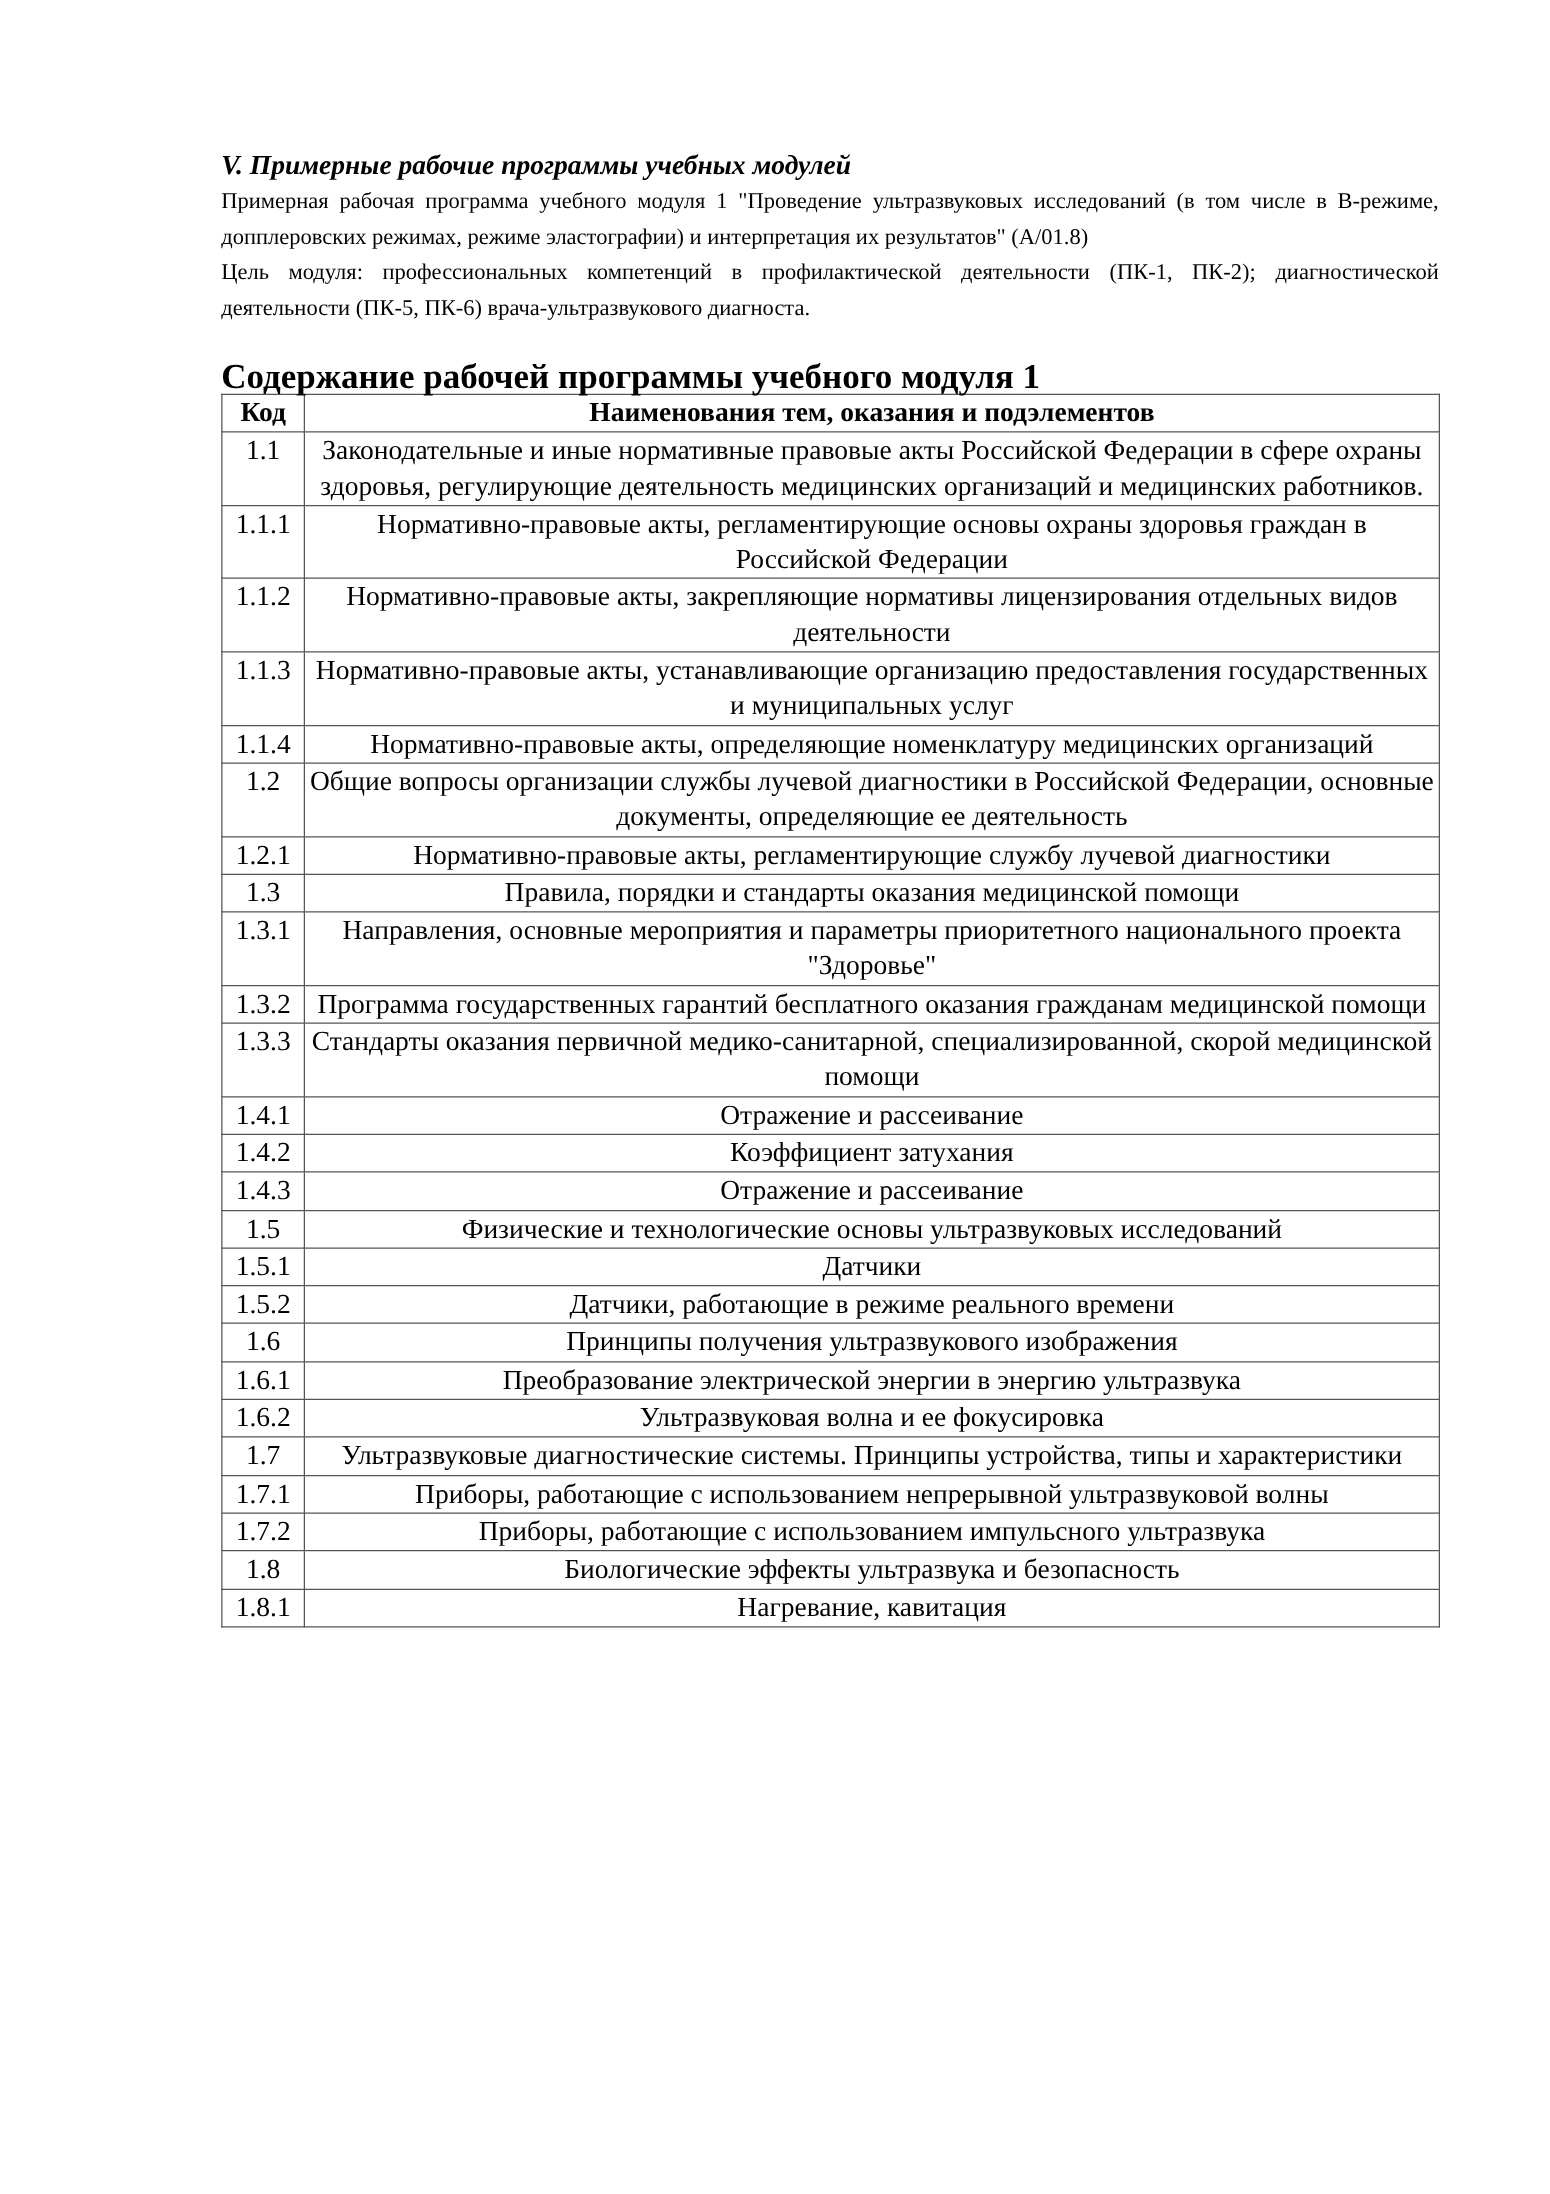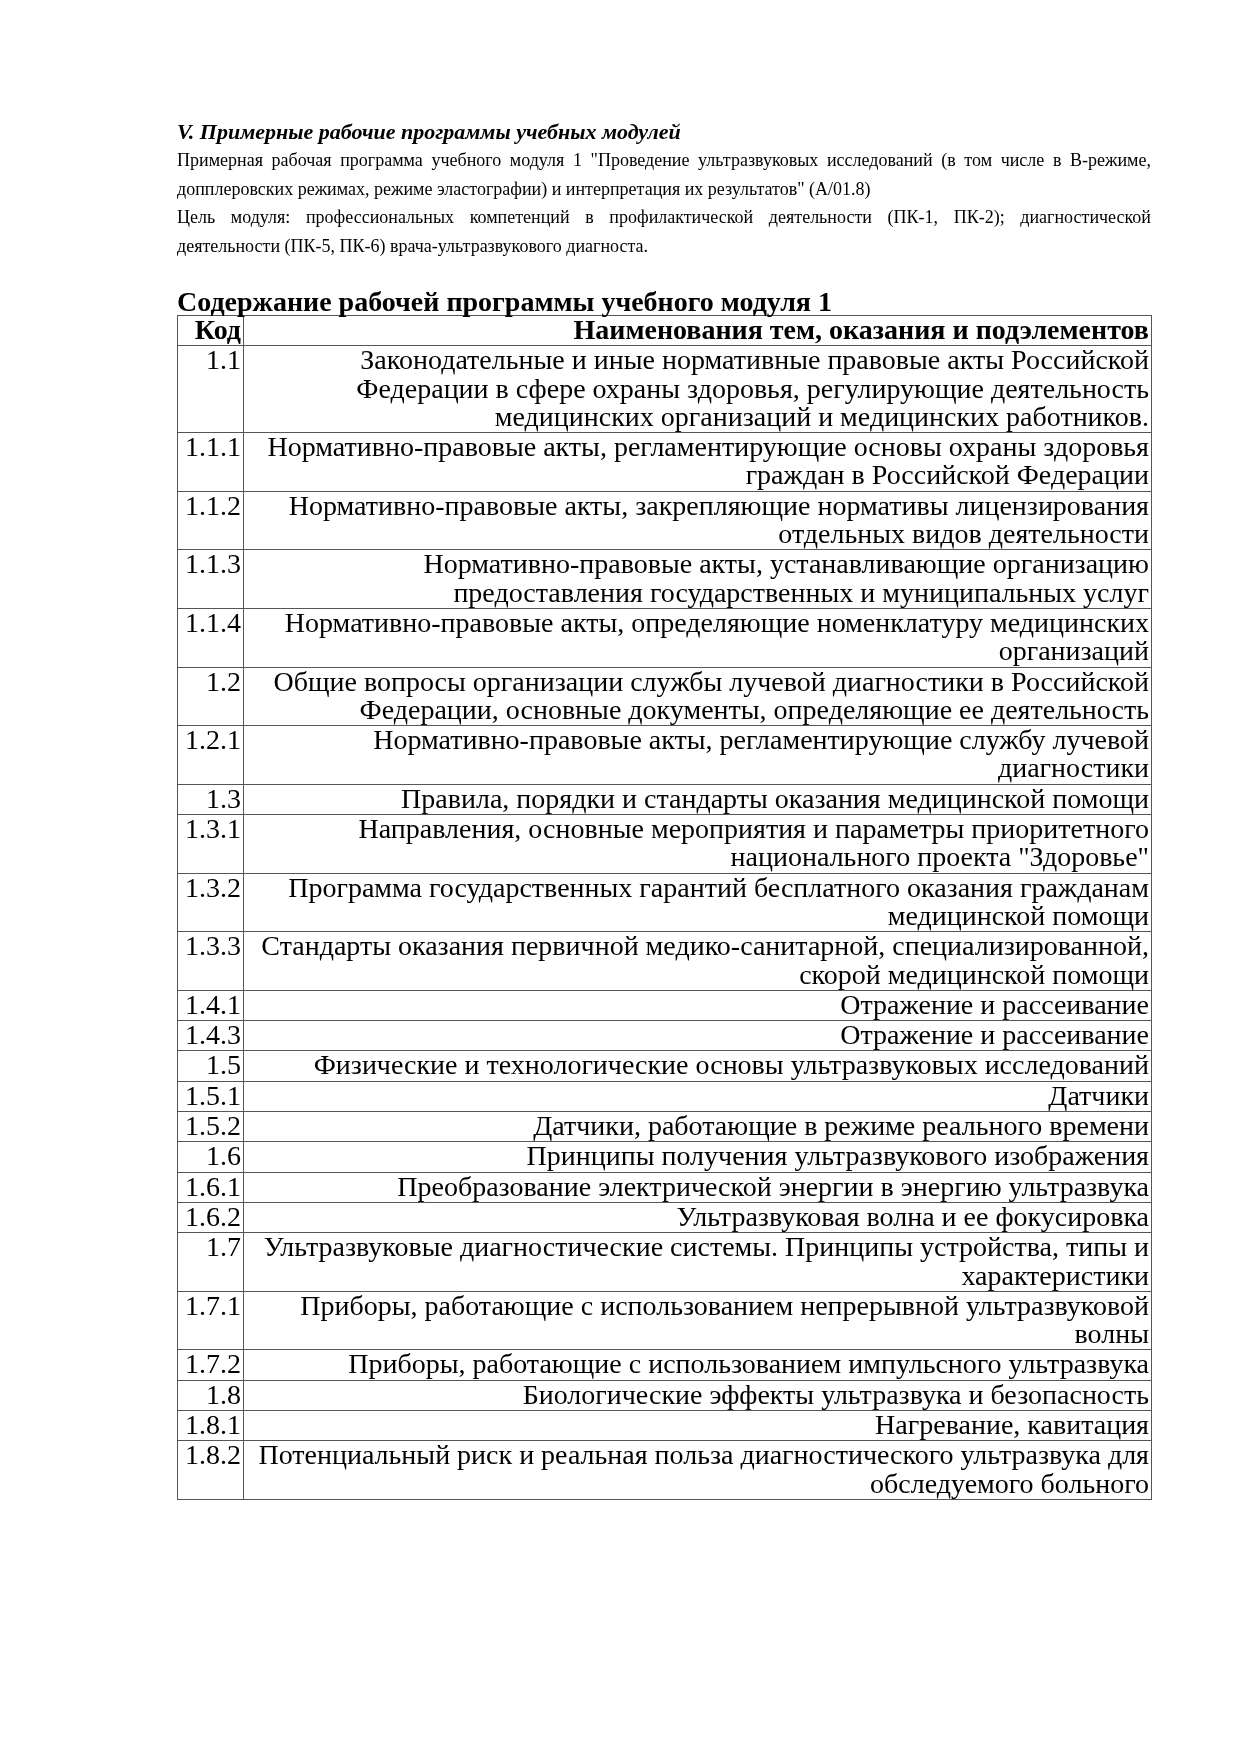--- a/index.html
+++ b/index.html
@@ -5,22 +5,22 @@
   html, body { margin: 0; padding: 0; background: #ffffff; }
   body { width: 1240px; height: 1755px; position: relative; overflow: hidden;
          font-family: "Liberation Serif", "DejaVu Serif", serif; color: #000; }
   .page { position: absolute; left: 177px; top: 118px; width: 974px; }
   .heading { font-weight: bold; font-size: 22px; line-height: 28px; margin: 0; font-style: italic; }
   .para { font-size: 18px; line-height: 28.5px; margin: 0; text-align: justify; text-align-last: left; }
   .spacer { height: 28px; }
   .table-title { font-weight: bold; font-size: 28px; line-height: 27px; margin: 0; }
   table.content { border-collapse: collapse; width: 975px; table-layout: fixed; margin-top: 0; }
   table.content td, table.content th {
-    border: 1.5px solid #555; font-size: 28px; line-height: 28.3px;
-    padding: 0 2px 1px 2px; vertical-align: top; text-align: right;
+    border: 1.5px solid #555; font-size: 22px; line-height: 28.3px;
+    padding: 0 2px 1px 2px; vertical-align: top; text-align: center;
   }
   table.content th { font-weight: bold; }
   col.code-col { width: 66px; }
   col.name-col { width: auto; }
 </style>
 </head>
 <body>
 
 <div class="page">
   <p class="heading">V. Примерные рабочие программы учебных модулей</p>
@@ -82,20 +82,24 @@
         </tr>
         <tr>
           <td>1.3.3</td>
           <td>Стандарты оказания первичной медико-санитарной, специализированной, скорой медицинской помощи</td>
         </tr>
         <tr>
           <td>1.4.1</td>
           <td>Отражение и рассеивание</td>
         </tr>
         <tr>
+          <td>1.4.2</td>
+          <td>Коэффициент затухания</td>
+        </tr>
+        <tr>
           <td>1.4.3</td>
           <td>Отражение и рассеивание</td>
         </tr>
         <tr>
           <td>1.5</td>
           <td>Физические и технологические основы ультразвуковых исследований</td>
         </tr>
         <tr>
           <td>1.5.1</td>
           <td>Датчики</td>
@@ -129,19 +133,15 @@
           <td>Приборы, работающие с использованием импульсного ультразвука</td>
         </tr>
         <tr>
           <td>1.8</td>
           <td>Биологические эффекты ультразвука и безопасность</td>
         </tr>
         <tr>
           <td>1.8.1</td>
           <td>Нагревание, кавитация</td>
         </tr>
-        <tr>
-          <td>1.8.2</td>
-          <td>Потенциальный риск и реальная польза диагностического ультразвука для обследуемого больного</td>
-        </tr>
       </tbody>
   </table>
 </div>
 
 </body></html>

